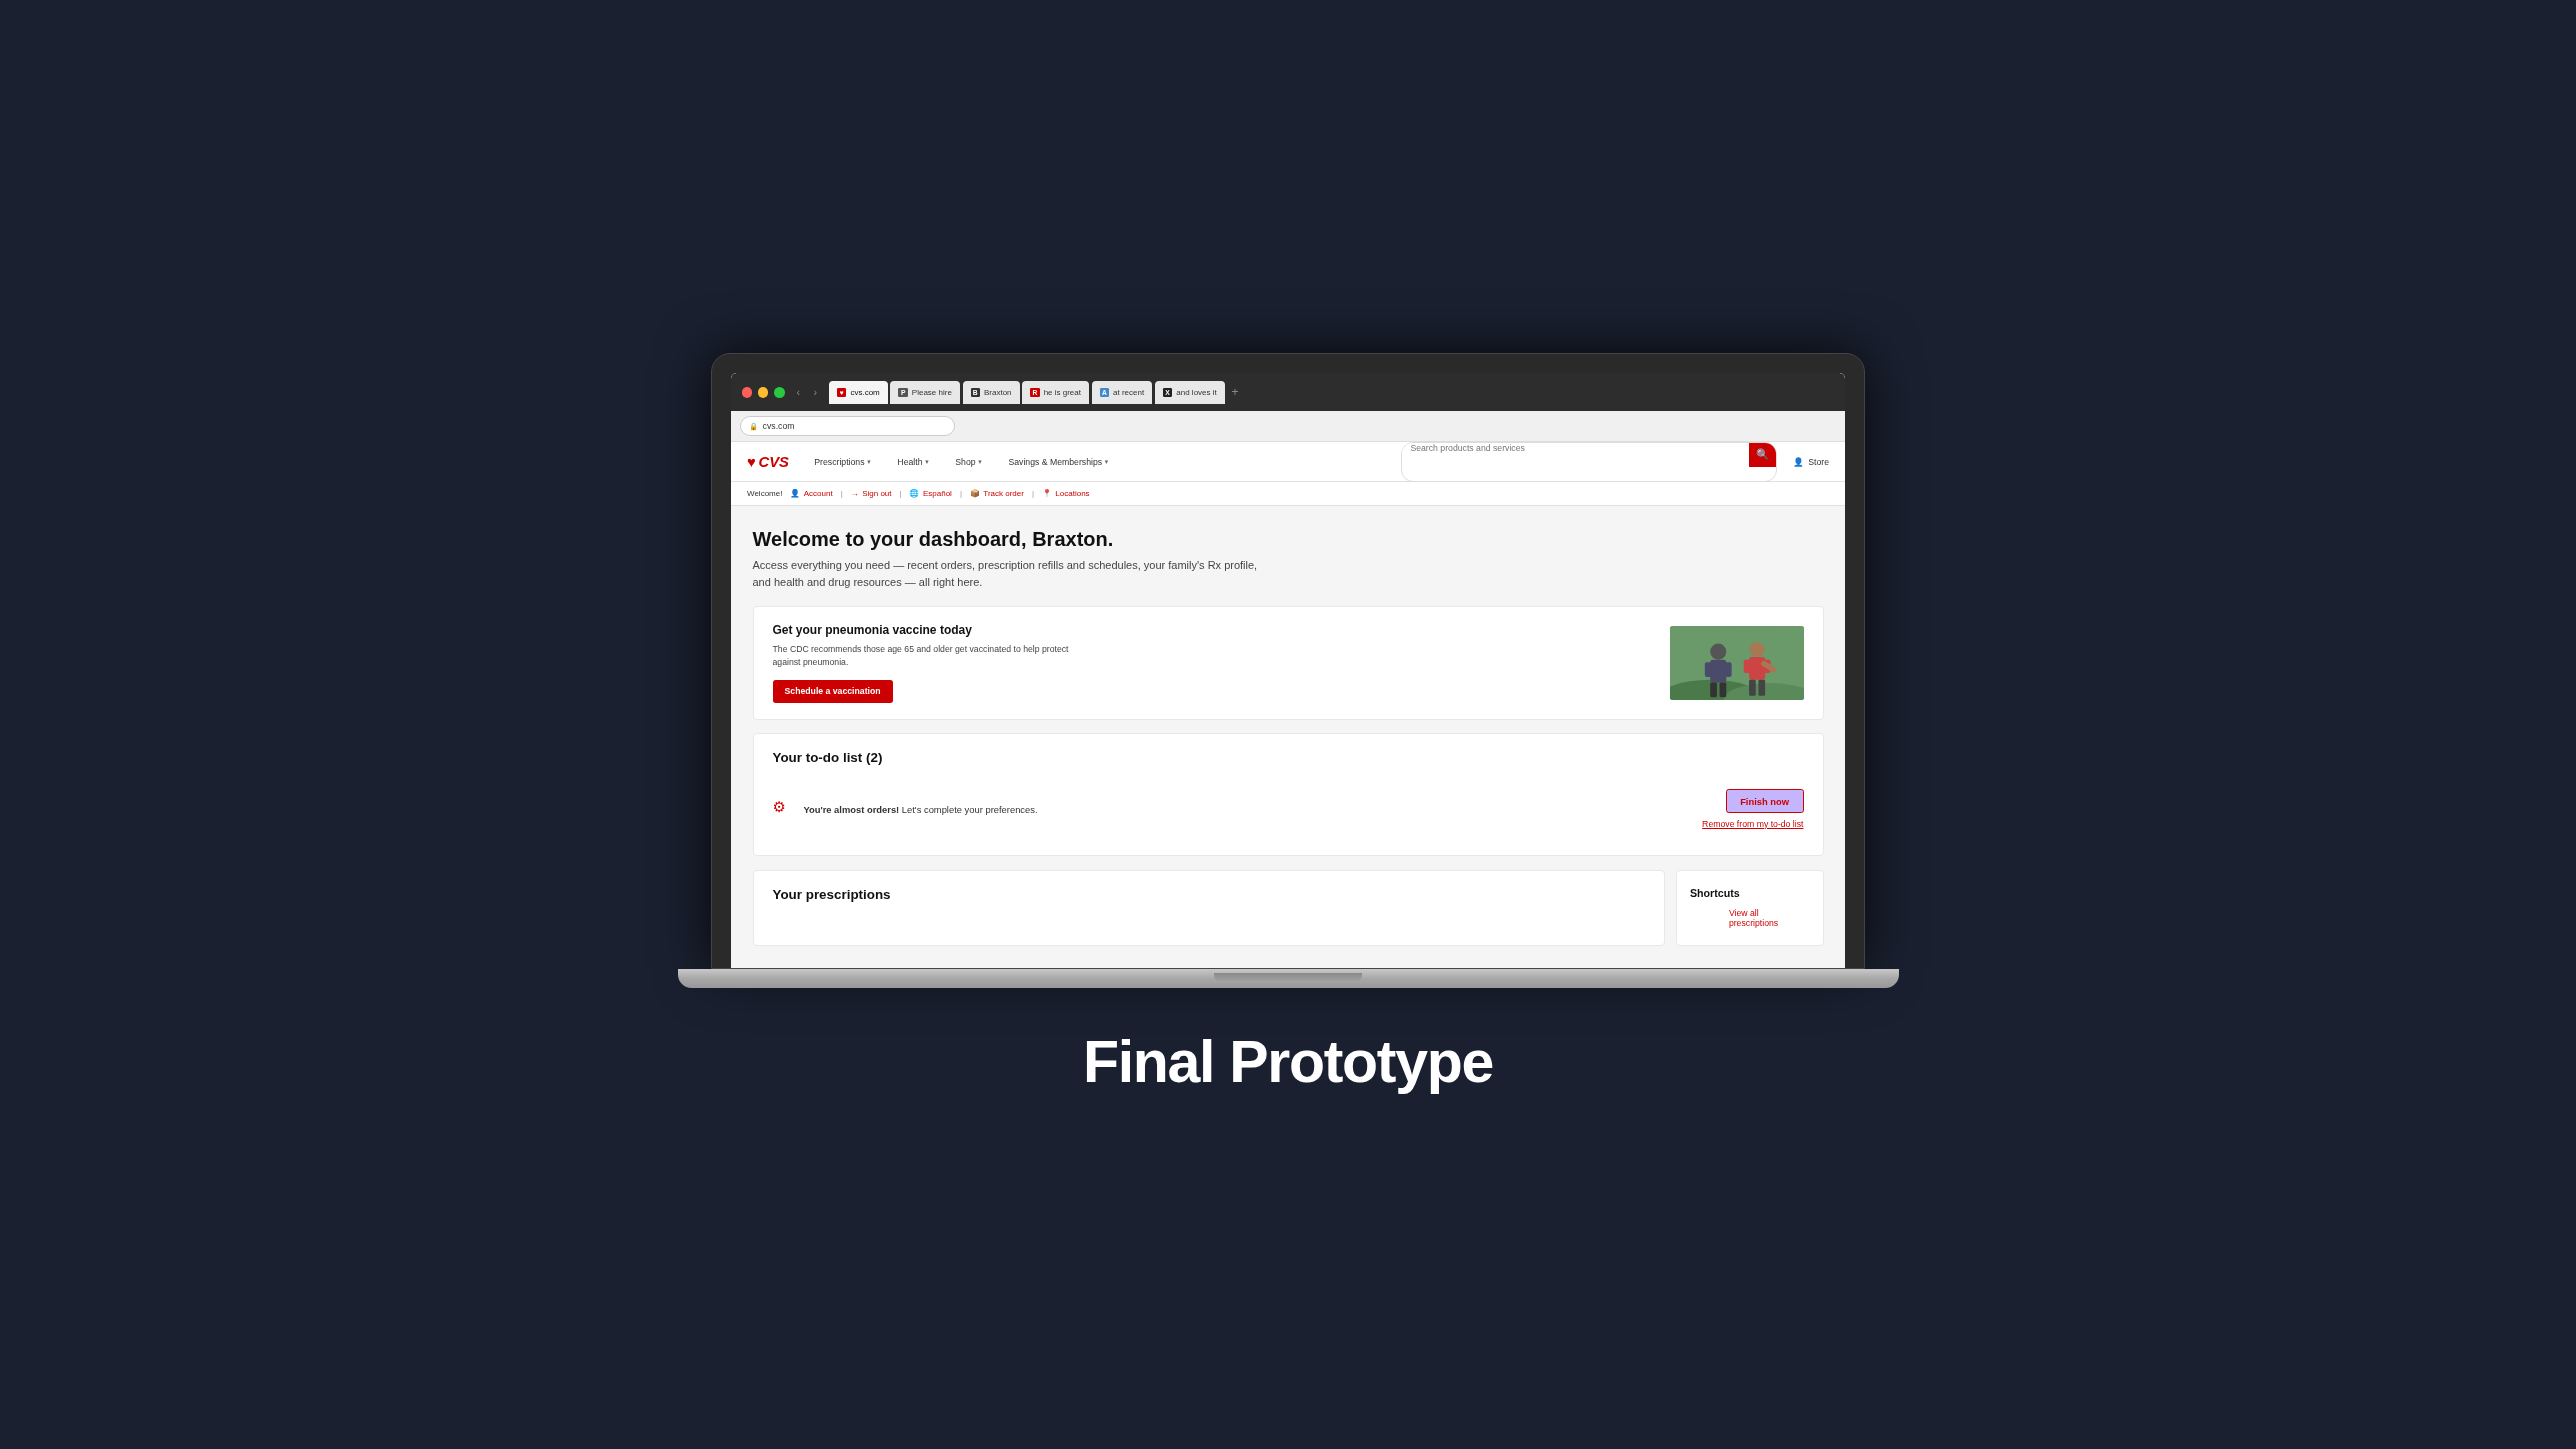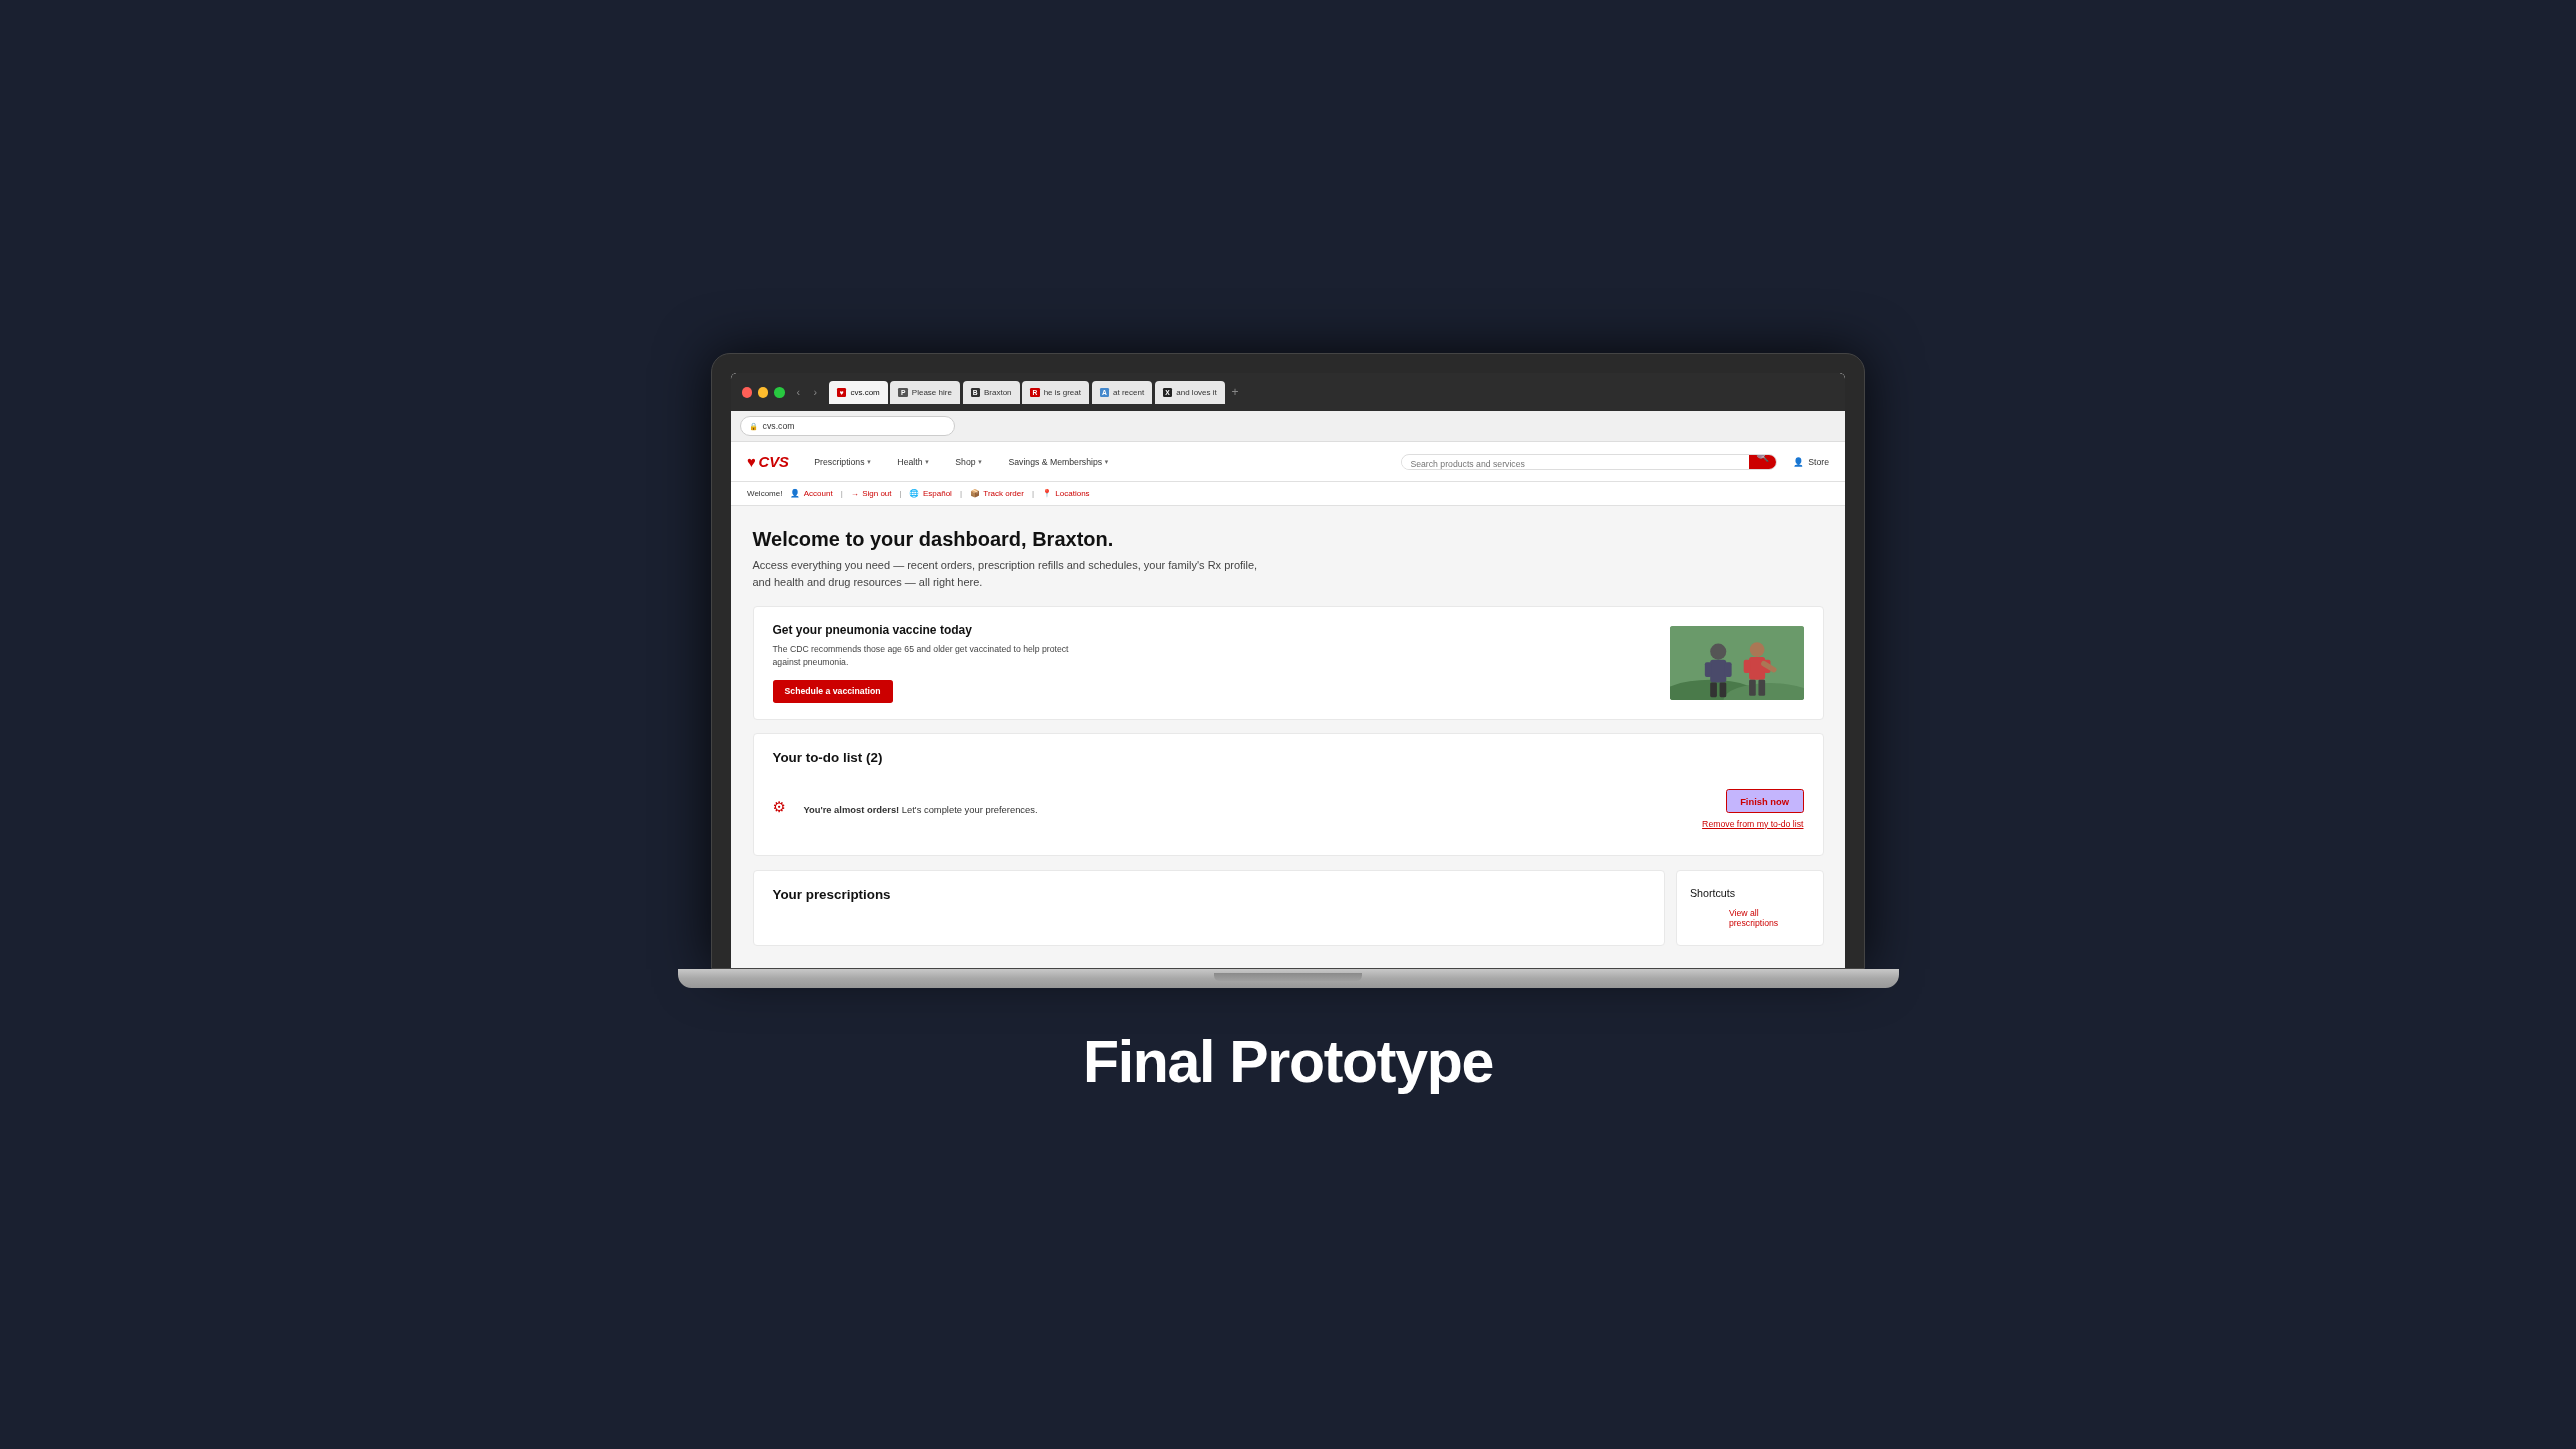--- a/index.html
+++ b/index.html
@@ -199,24 +199,24 @@
 
     .chevron {
       font-size: 6.7px;
       color: #666;
     }
 
     .cvs-search {
       flex: 1;
       max-width: 376px;
       display: flex;
-      align-items: flex-end;
+      align-items: flex-start;
       border: 1.3px solid #ddd;
       border-radius: 12px;
-      height: 16px;
+      height: 40px;
       overflow: hidden;
     }
 
     .cvs-search input {
       flex: 1;
       border: none;
       outline: none;
       padding: 0 8px;
       font-size: 8.7px;
       color: #999;
@@ -448,21 +448,21 @@
 
     .shortcuts-card {
       background: #fff;
       border-radius: 4px;
       padding: 16px 13.4px;
       border: 0.7px solid #e8e8e8;
     }
 
     .shortcuts-title {
       font-size: 10.7px;
-      font-weight: 400;
+      font-weight: 700;
       color: #111;
       margin-bottom: 8px;
     }
 
     .shortcuts-link {
       display: block;
       color: #cc0000;
       font-size: 8.7px;
       text-decoration: none;
       padding: 1.3px 0;

